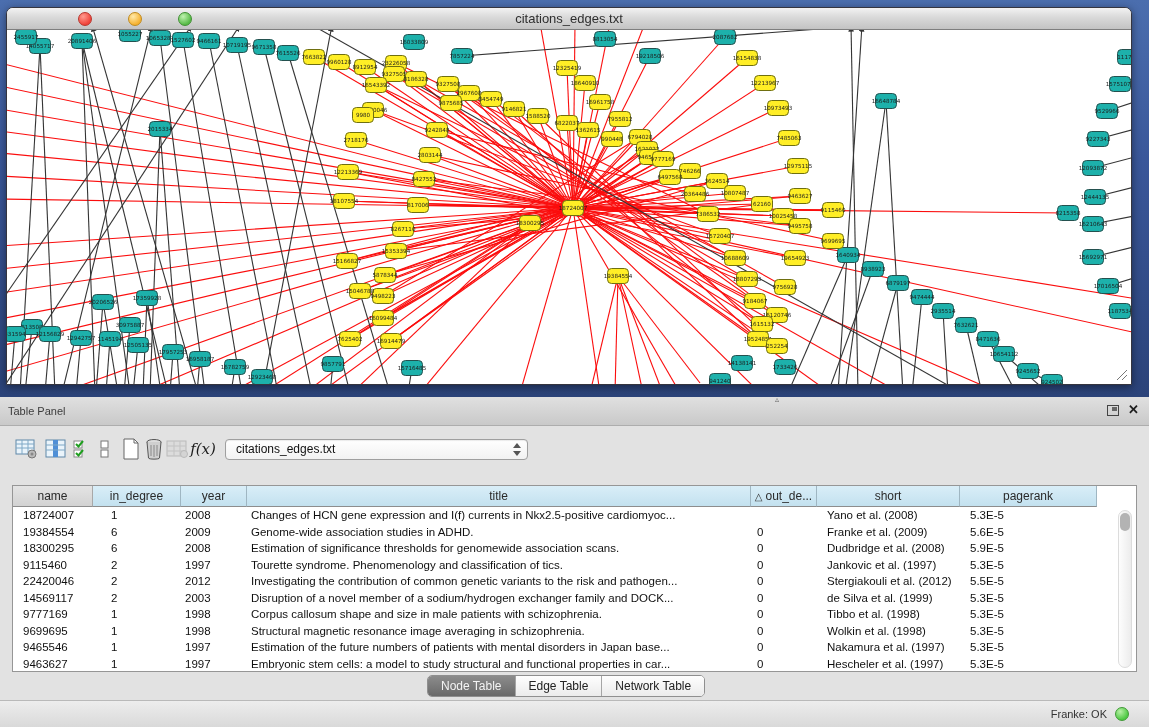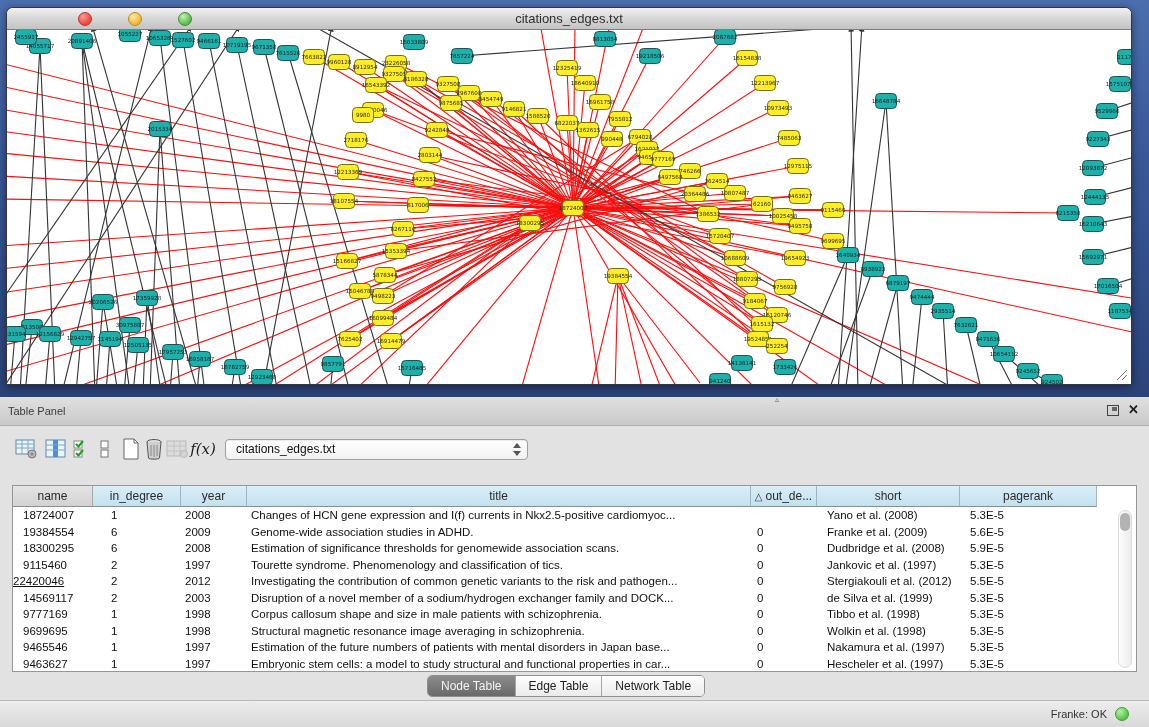--- a/index.html
+++ b/index.html
@@ -664,21 +664,21 @@
             <div class="tr">
               <div class="td" style="width: 80px; padding-left: 10px;">9115460</div>
               <div class="td" style="width: 88px; padding-left: 18px;">2</div>
               <div class="td" style="width: 66px; padding-left: 4px;">1997</div>
               <div class="td" style="width: 504px; padding-left: 4px;">Tourette syndrome. Phenomenology and classification of tics.</div>
               <div class="td" style="width: 66px; padding-left: 6px;">0</div>
               <div class="td" style="width: 143px; padding-left: 10px;">Jankovic et al. (1997)</div>
               <div class="td" style="width: 137px; padding-left: 10px;">5.3E-5</div>
             </div>
             <div class="tr">
-              <div class="td" style="width: 80px; padding-left: 0; text-decoration: underline;">22420046</div>
+              <div class="td" style="width: 80px; padding-left: 10px;">22420046</div>
               <div class="td" style="width: 88px; padding-left: 18px;">2</div>
               <div class="td" style="width: 66px; padding-left: 4px;">2012</div>
               <div class="td" style="width: 504px; padding-left: 4px;">Investigating the contribution of common genetic variants to the risk and pathogen...</div>
               <div class="td" style="width: 66px; padding-left: 6px;">0</div>
               <div class="td" style="width: 143px; padding-left: 10px;">Stergiakouli et al. (2012)</div>
               <div class="td" style="width: 137px; padding-left: 10px;">5.5E-5</div>
             </div>
             <div class="tr">
               <div class="td" style="width: 80px; padding-left: 10px;">14569117</div>
               <div class="td" style="width: 88px; padding-left: 18px;">2</div>

